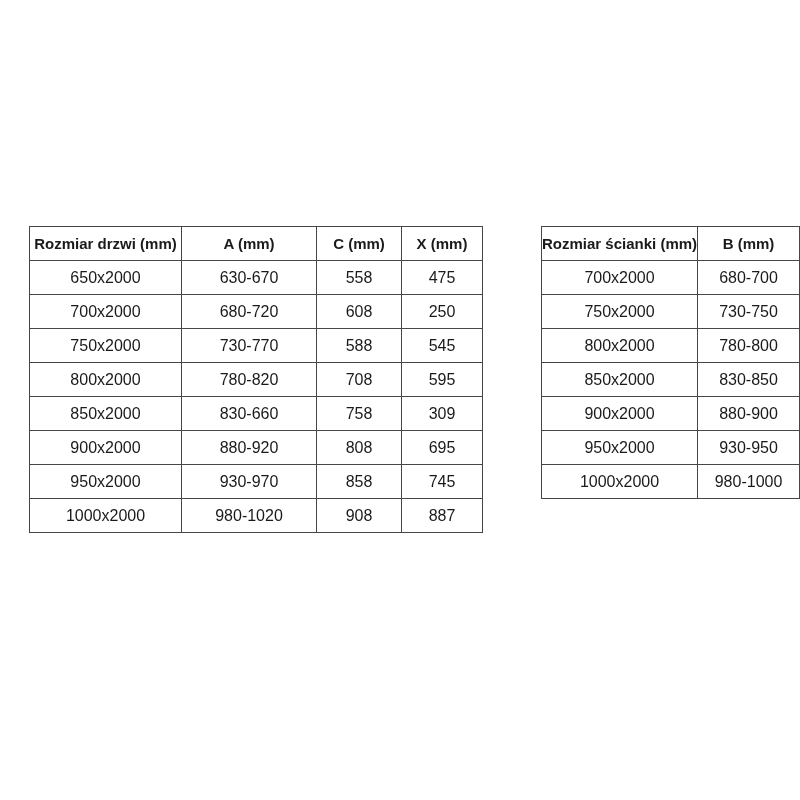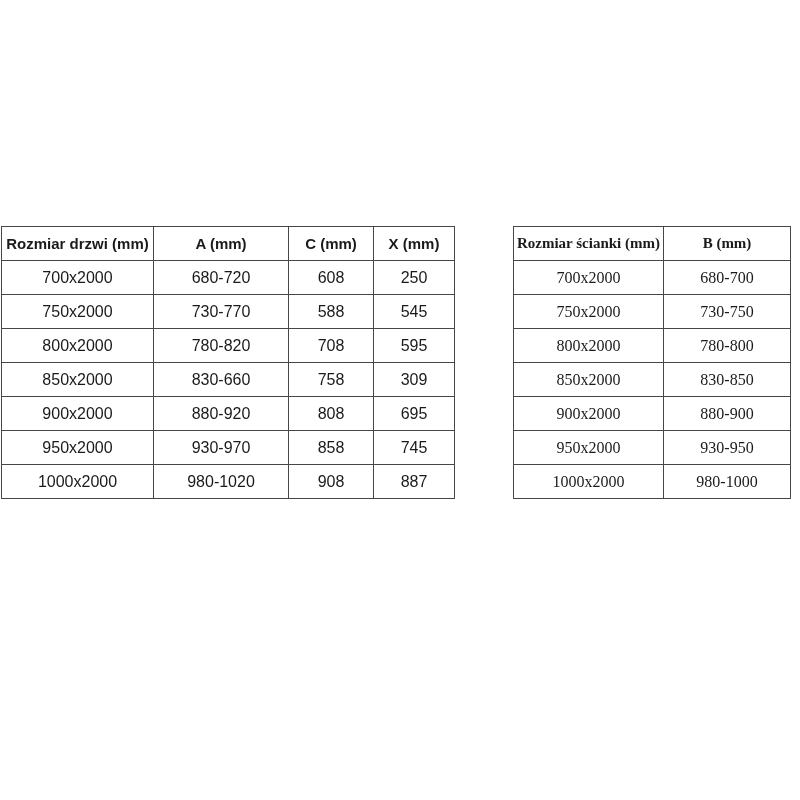--- a/index.html
+++ b/index.html
@@ -14,23 +14,24 @@
     color:var(--text);
     font-family:"Liberation Sans", sans-serif;
     position:relative;
     overflow:hidden;
   }
   .dim-table{
     border-collapse:collapse;
     table-layout:fixed;
     position:absolute;
     top:226px;
+    margin-left:28px;
   }
   #doors-table{left:1px;}
-  #walls-table{left:513px;font-family:Liberation Serif, serif;}
+  #walls-table{left:513px;}
   .dim-table th,
   .dim-table td{
     border:1px solid var(--border);
     text-align:center;
     vertical-align:middle;
     padding:0;
     overflow:hidden;
     white-space:nowrap;
   }
   .dim-table th{
@@ -64,20 +65,26 @@
     </colgroup>
     <thead>
       <tr>
         <th>Rozmiar drzwi (mm)</th>
         <th>A (mm)</th>
         <th>C (mm)</th>
         <th>X (mm)</th>
       </tr>
     </thead>
     <tbody>
+        <tr>
+          <td>650x2000</td>
+          <td>630-670</td>
+          <td>558</td>
+          <td>475</td>
+        </tr>
         <tr>
           <td>700x2000</td>
           <td>680-720</td>
           <td>608</td>
           <td>250</td>
         </tr>
         <tr>
           <td>750x2000</td>
           <td>730-770</td>
           <td>588</td>

